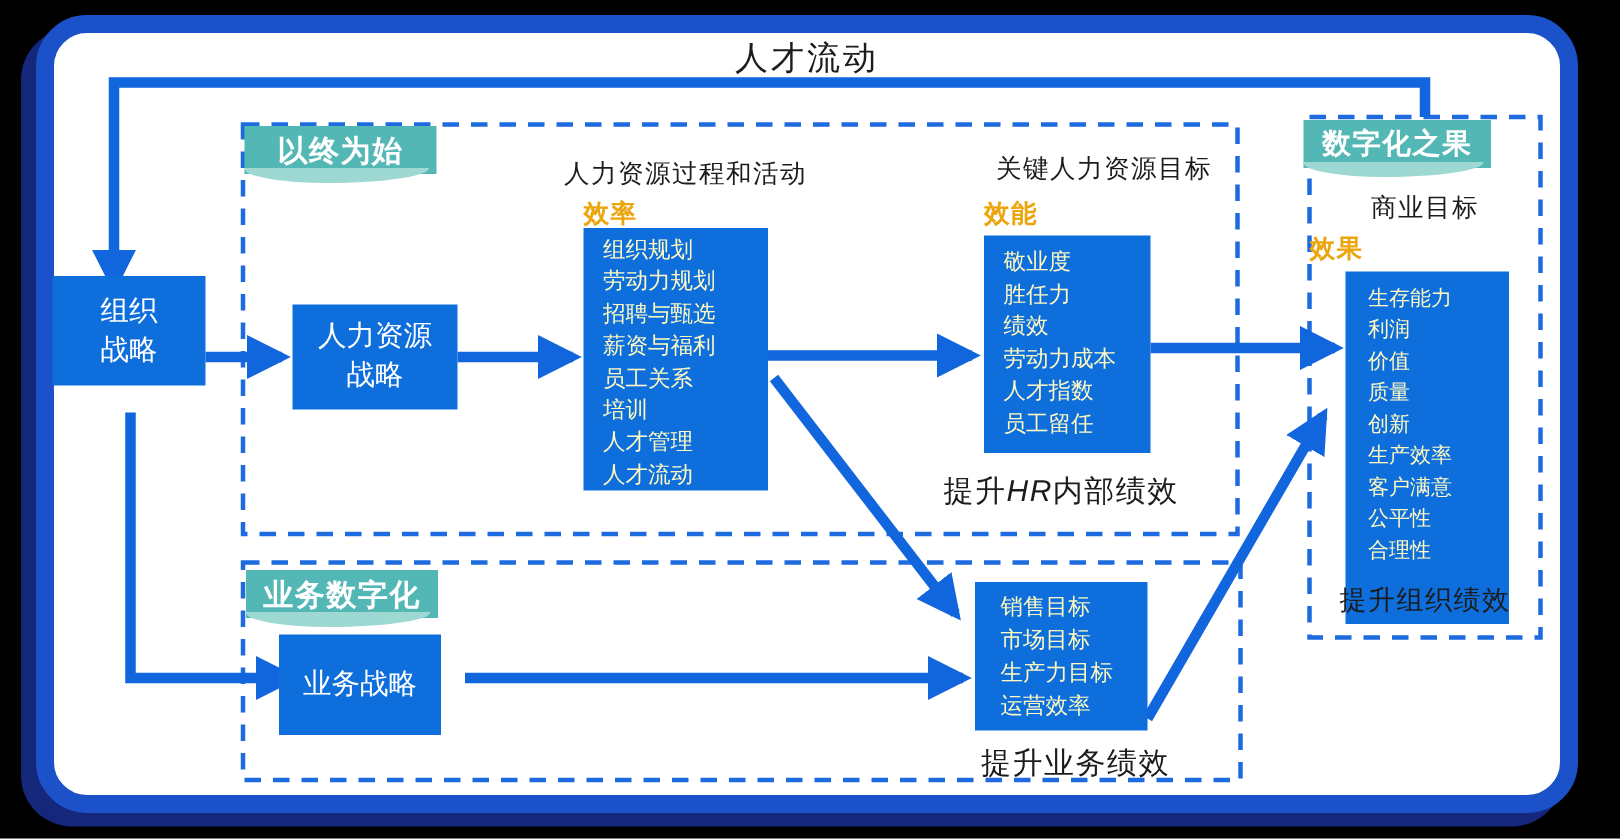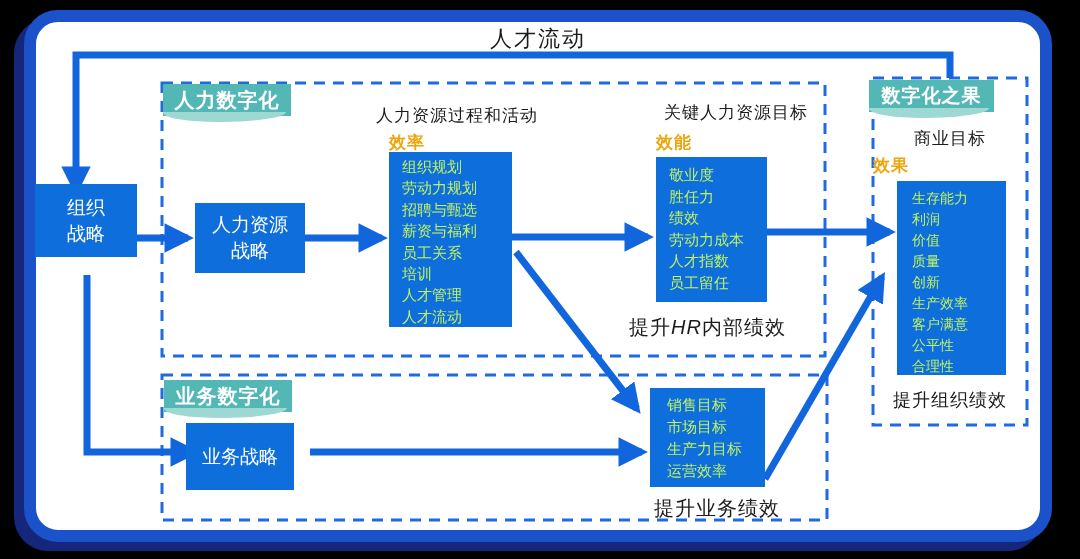--- a/index.html
+++ b/index.html
@@ -34,21 +34,21 @@
   .arrow{stroke:var(--arrow-blue);stroke-width:7;fill:none;}
   .dashrect{stroke:var(--dash-blue);stroke-width:3;fill:none;stroke-dasharray:11 8;}
   #ah path{fill:var(--arrow-blue);}
   .node{
     background:var(--box-blue);color:#fff;z-index:2;
     display:flex;align-items:center;justify-content:center;
     text-align:center;white-space:pre-line;line-height:1.35;
   }
   .node.strategy{font-size:19px;}
   .listbox{
-    background:var(--box-blue);color:#bef264;z-index:2;text-align:left;
+    background:var(--box-blue);color:#fef9c3;z-index:2;text-align:left;
     box-sizing:border-box;
   }
   .listbox .li{white-space:nowrap;}
   .tag{
     background:var(--teal);color:#fff;z-index:4;
     font-size:20px;font-weight:600;letter-spacing:1px;
     display:flex;align-items:center;justify-content:center;
   }
   .tag::after{
     content:"";position:absolute;left:0;right:5px;bottom:-6px;height:10px;
@@ -66,21 +66,21 @@
   #proc-heading{left:367px;top:104px;width:180px;}
   #proc-badge{left:389px;top:131px;width:123px;}
   #proc-box{left:389px;top:152px;width:123px;height:175px;font-size:15px;line-height:21.4px;padding:4px 0 0 13px;}
   #goal-heading{left:628px;top:101px;width:180px;text-align:right;}
   #goal-badge{left:656px;top:131px;width:111px;}
   #goal-box{left:656px;top:157px;width:111px;height:145px;font-size:15px;line-height:21.5px;padding:7px 0 0 13px;}
   #hr-caption{left:629px;top:314px;}
   #res-tag{left:869px;top:80px;width:125px;height:32px;font-size:19px;}
   #res-heading{left:873px;top:127px;width:154px;}
   #res-badge{left:873px;top:154px;width:154px;}
-  #res-box{left:897px;top:181px;width:109px;height:194px;font-size:14px;line-height:21px;padding:7px 0 0 15px;}
+  #res-box{left:897px;top:181px;width:109px;height:235px;font-size:14px;line-height:21px;padding:7px 0 0 15px;}
   #res-caption{left:873px;top:388px;width:154px;text-align:center;font-size:18px;}
   #biz-tag{left:164px;top:380px;width:128px;height:32px;}
   #biz-box{left:186px;top:423px;width:108px;height:67px;}
   #sales-box{left:650px;top:388px;width:115px;height:99px;font-size:15px;line-height:22px;padding:6px 0 0 17px;}
   #biz-caption{left:642px;top:495px;width:150px;text-align:center;}
 </style>
 </head>
 <body>
 
 <div class="stage">
@@ -107,21 +107,21 @@
     <line class="arrow" x1="767" y1="232" x2="890" y2="232" marker-end="url(#ah)"></line>
     <polyline class="arrow" points="87,275 87,452 194,452" marker-end="url(#ah)"></polyline>
     <line class="arrow" x1="310" y1="452" x2="642" y2="452" marker-end="url(#ah)"></line>
     <line class="arrow" x1="516" y1="252" x2="637" y2="409" marker-end="url(#ah)"></line>
     <line class="arrow" x1="765" y1="479" x2="882" y2="277" marker-end="url(#ah)"></line>
   </svg>
 
   <div class="abs node strategy" id="org-box">组织
 战略</div>
 
-  <div class="abs tag" id="hr-tag">人力数字化</div>
+  <div class="abs tag" id="hr-tag">以终为始</div>
   <div class="abs node strategy" id="hrs-box">人力资源
 战略</div>
 
   <div class="abs heading" id="proc-heading">人力资源过程和活动</div>
   <div class="abs badge" id="proc-badge">效率</div>
   <div class="abs listbox" id="proc-box">
       <div class="li">组织规划</div>
       <div class="li">劳动力规划</div>
       <div class="li">招聘与甄选</div>
       <div class="li">薪资与福利</div>

